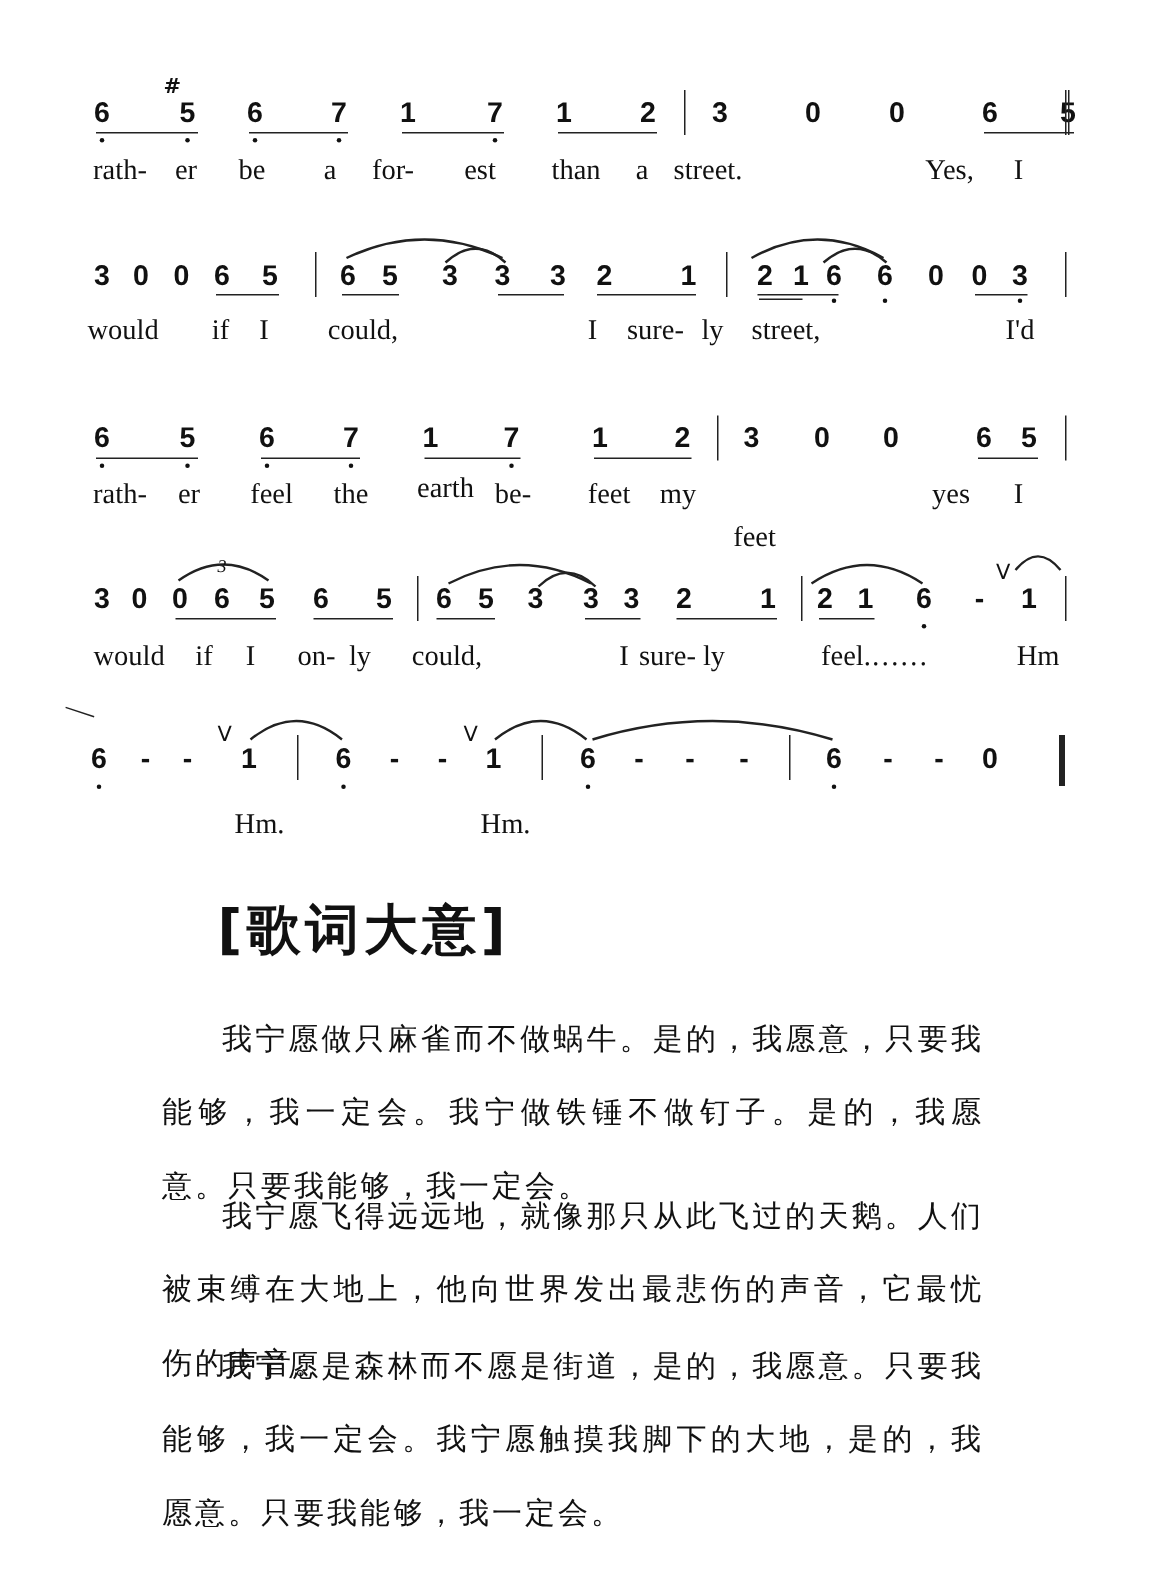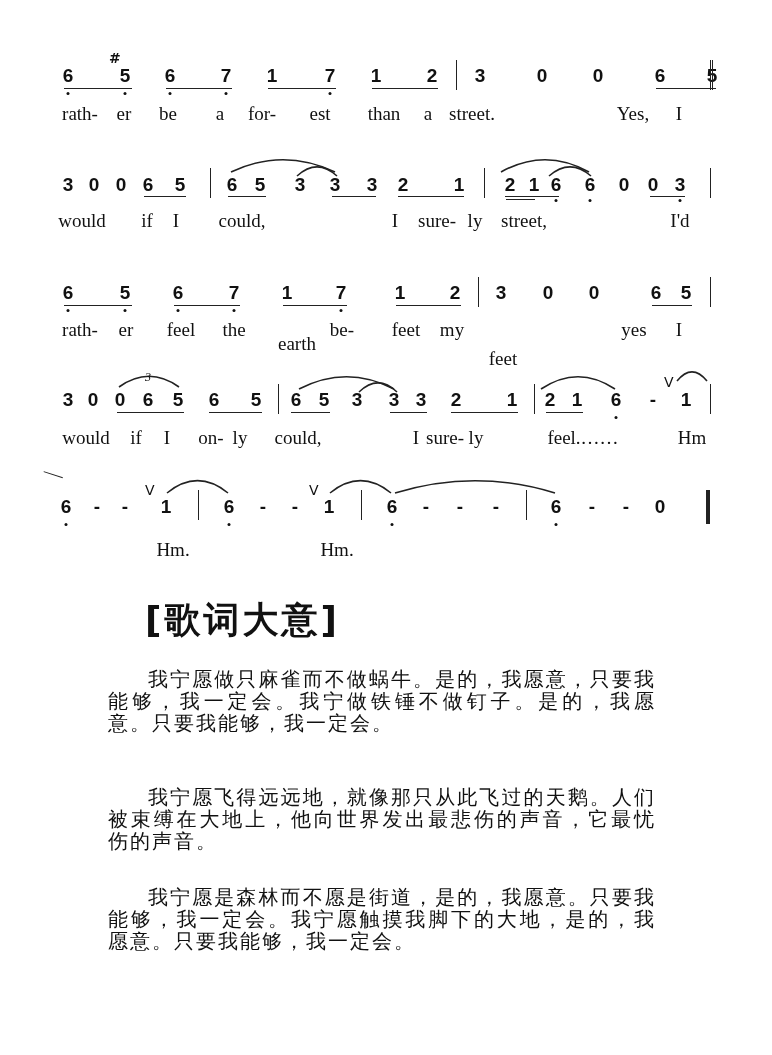--- a/index.html
+++ b/index.html
@@ -4,21 +4,21 @@
 <style>
   html, body { margin: 0; padding: 0; background: #ffffff; }
   body { width: 772px; height: 1055px; position: relative; overflow: hidden; color: #111; }
   .n { position: absolute; font-family: "Liberation Sans", sans-serif; font-weight: bold; font-size: 19px; line-height: 1; transform: translateX(-50%); }
   .dot { position: absolute; width: 3px; height: 3px; background: #111; border-radius: 50%; transform: translateX(-50%); }
   .ul { position: absolute; height: 0; border-top: 1.5px solid #222; }
   .bar { position: absolute; width: 0; border-left: 1.5px solid #222; height: 30px; }
   .lyr { position: absolute; font-family: "Liberation Serif", serif; font-size: 19px; line-height: 1; transform: translateX(-50%); white-space: nowrap; }
   .slur { position: absolute; }
   .title { position: absolute; left: 145px; top: 596px; font-family: "DejaVu Sans", sans-serif; font-weight: bold; font-size: 36px; letter-spacing: 3px; }
-  .para { position: absolute; left: 108px; width: 548px; font-family: "DejaVu Serif", serif; font-size: 20px; line-height: 22px; letter-spacing: 2px; text-indent: 40px; text-align: justify; }
+  .para { position: absolute; left: 108px; width: 548px; font-family: "DejaVu Serif", serif; font-size: 20px; line-height: 49px; letter-spacing: 2px; text-indent: 40px; text-align: justify; }
   .sharp { position: absolute; font-family: "DejaVu Sans", sans-serif; font-size: 14px; font-weight: bold; }
   .small3 { position: absolute; font-family: "Liberation Serif", serif; font-style: italic; font-size: 12px; }
   .breath { position: absolute; font-family: "DejaVu Sans", sans-serif; font-size: 14px; }
 </style>
 </head>
 <body>
 
 <div id="score">
     <div class="n" style="left: 68px; top: 66px;">6</div>
     <div class="n" style="left: 125px; top: 66px;">5</div>
@@ -133,21 +133,21 @@
     <div class="ul" style="left: 174px; width: 66px; top: 305px;"></div>
     <div class="ul" style="left: 283px; width: 64px; top: 305px;"></div>
     <div class="ul" style="left: 396px; width: 65px; top: 305px;"></div>
     <div class="ul" style="left: 652px; width: 40px; top: 305px;"></div>
     <div class="bar" style="left: 478px; top: 277px; height: 30px;"></div>
     <div class="bar" style="left: 710px; top: 277px; height: 30px;"></div>
     <div class="lyr" style="left: 80px; top: 320px;">rath-</div>
     <div class="lyr" style="left: 126px; top: 320px;">er</div>
     <div class="lyr" style="left: 181px; top: 320px;">feel</div>
     <div class="lyr" style="left: 234px; top: 320px;">the</div>
-    <div class="lyr" style="left: 297px; top: 334px;">earth</div>
+    <div class="lyr" style="left: 297px; top: 316px;">earth</div>
     <div class="lyr" style="left: 342px; top: 320px;">be-</div>
     <div class="lyr" style="left: 406px; top: 320px;">feet</div>
     <div class="lyr" style="left: 452px; top: 320px;">my</div>
     <div class="lyr" style="left: 503px; top: 320px; margin-top: 29px;">feet</div>
     <div class="lyr" style="left: 634px; top: 320px;">yes</div>
     <div class="lyr" style="left: 679px; top: 320px;">I</div>
     <div class="n" style="left: 68px; top: 390px;">3</div>
     <div class="n" style="left: 93px; top: 390px;">0</div>
     <div class="n" style="left: 120px; top: 390px;">0</div>
     <div class="n" style="left: 148px; top: 390px;">6</div>

